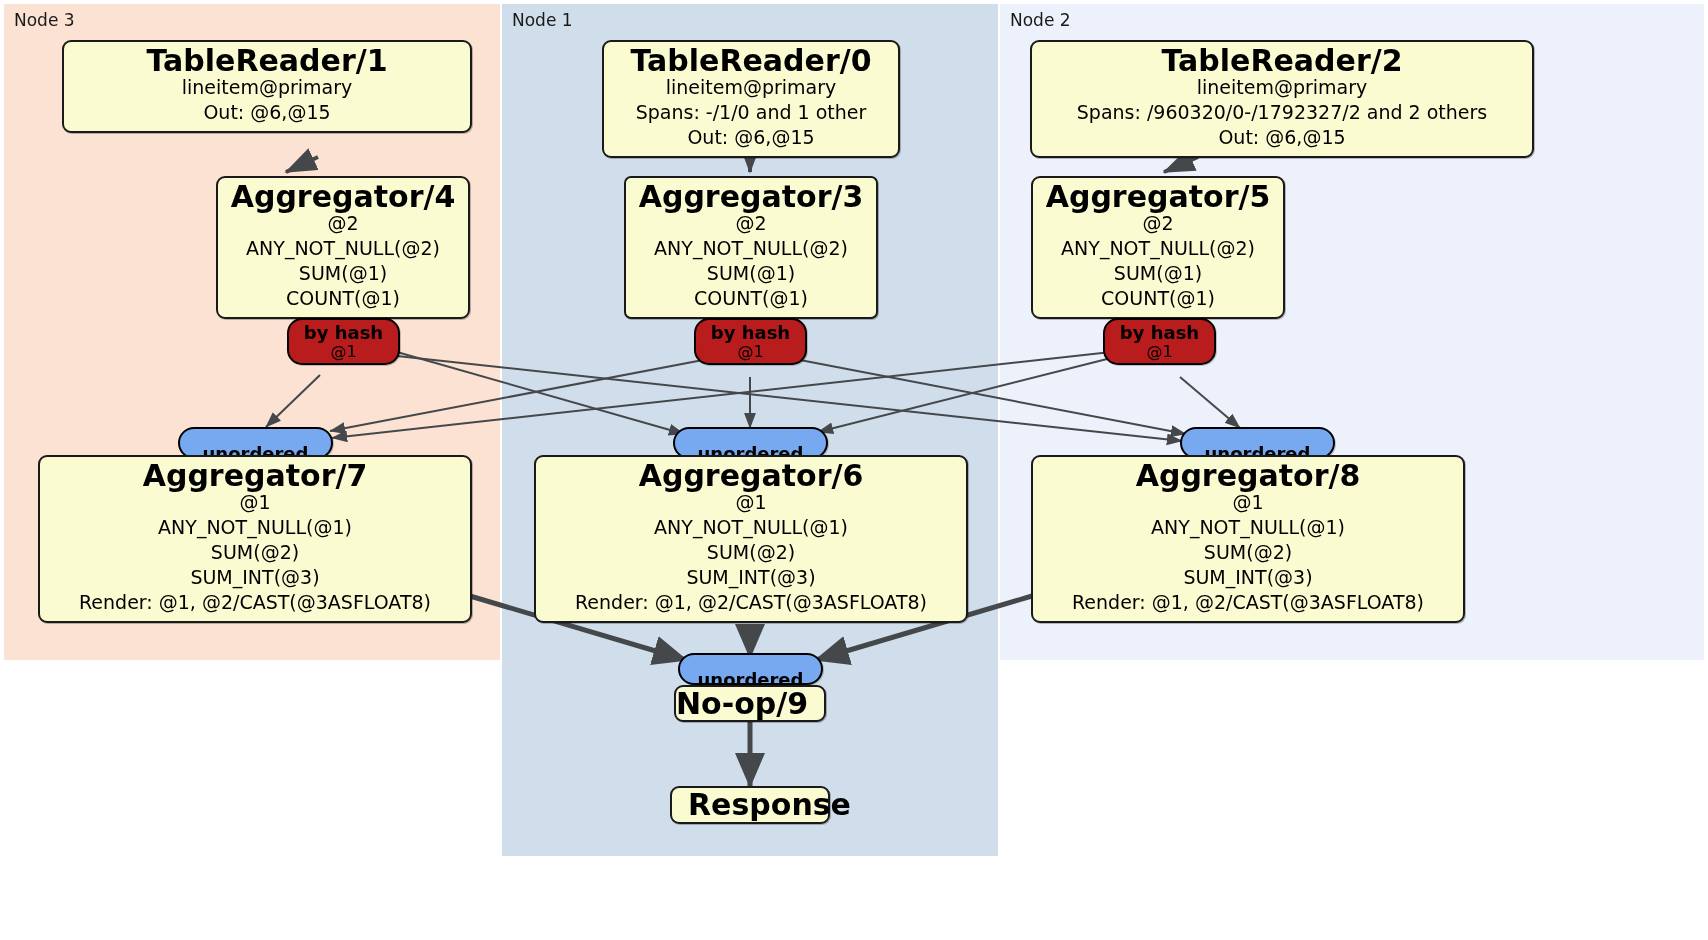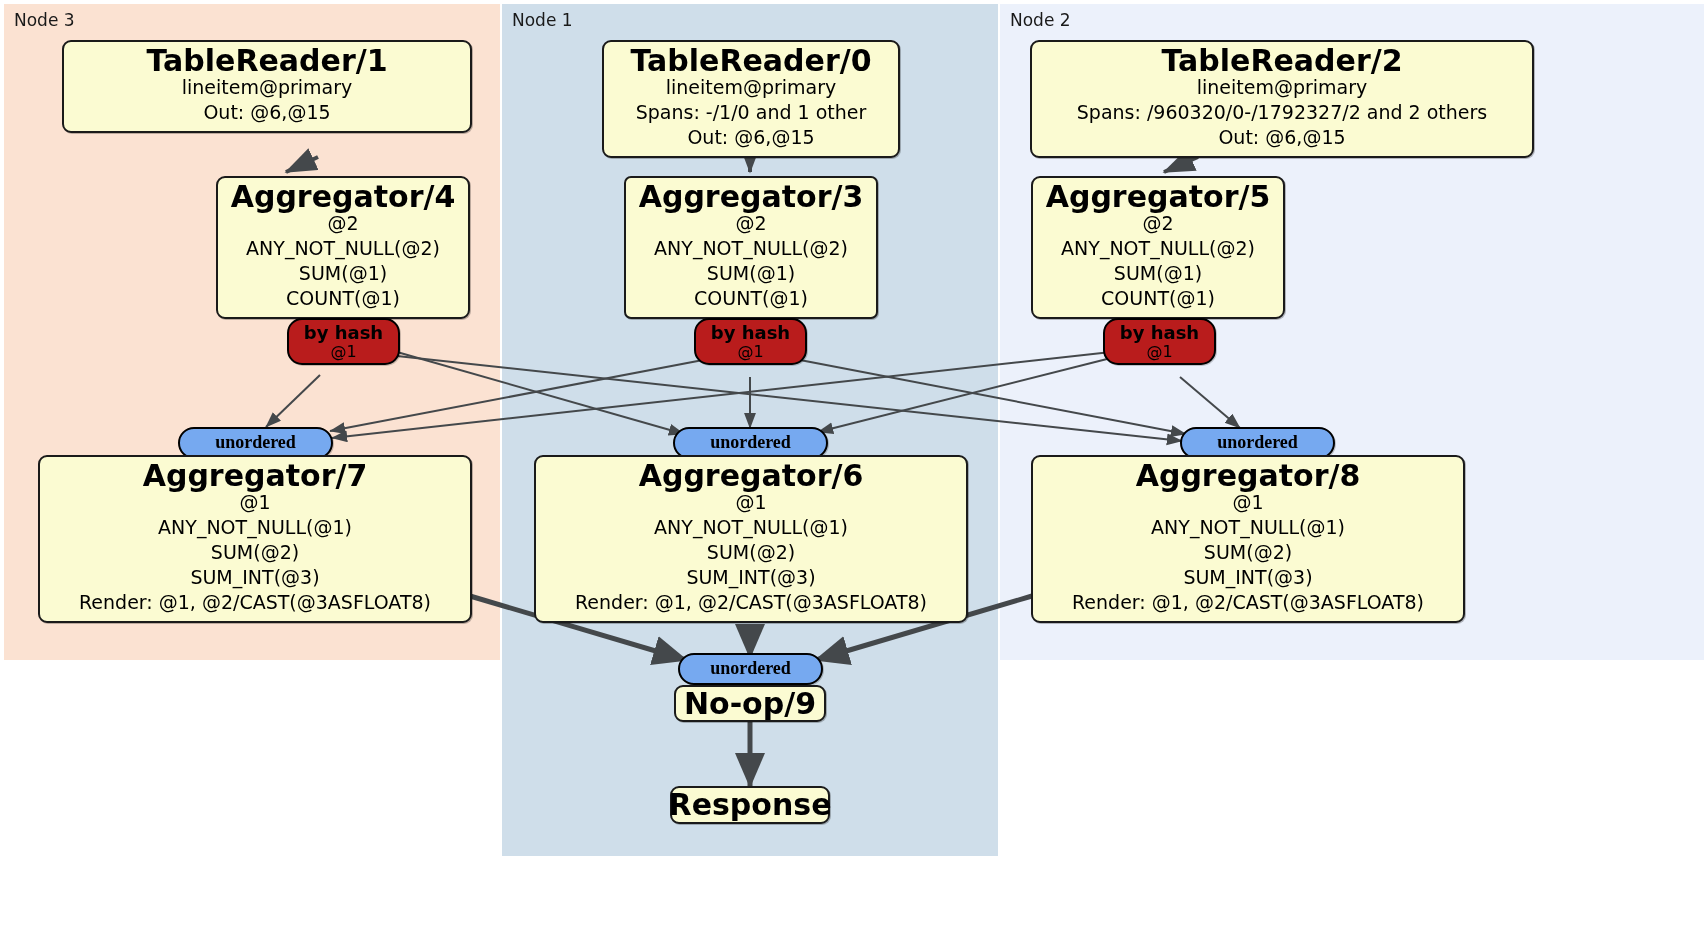--- a/index.html
+++ b/index.html
@@ -74,21 +74,21 @@
   .proc-line {
     display: block;
     white-space: nowrap;
   }
 
   
   .proc-box.compact {
     padding: 4px 16px 6px 16px;
     display: flex;
     align-items: center;
-    justify-content: center;
+    justify-content: flex-start;
   }
 
   
   .badge {
     position: absolute;
     box-sizing: border-box;
     border: 2px solid #000;
     border-radius: 14px;
     text-align: center;
     font-weight: bold;
@@ -104,22 +104,21 @@
     font-size: 16px;
     line-height: 18px;
   }
   .badge.hash {
     background: #b91c1c;
     border-radius: 15px;
   }
   .badge.unordered {
     background: #76a9f0;
     border-radius: 16px;
-    padding-top: 3px;
-    font-family: Liberation Serif, serif;
+    padding-top: 14px;
   }
 </style>
 </head>
 <body>
 
 <div id="canvas">
 
   <div class="node-panel" id="panel-node3">
     <span class="node-label">Node 3</span>
   </div>

